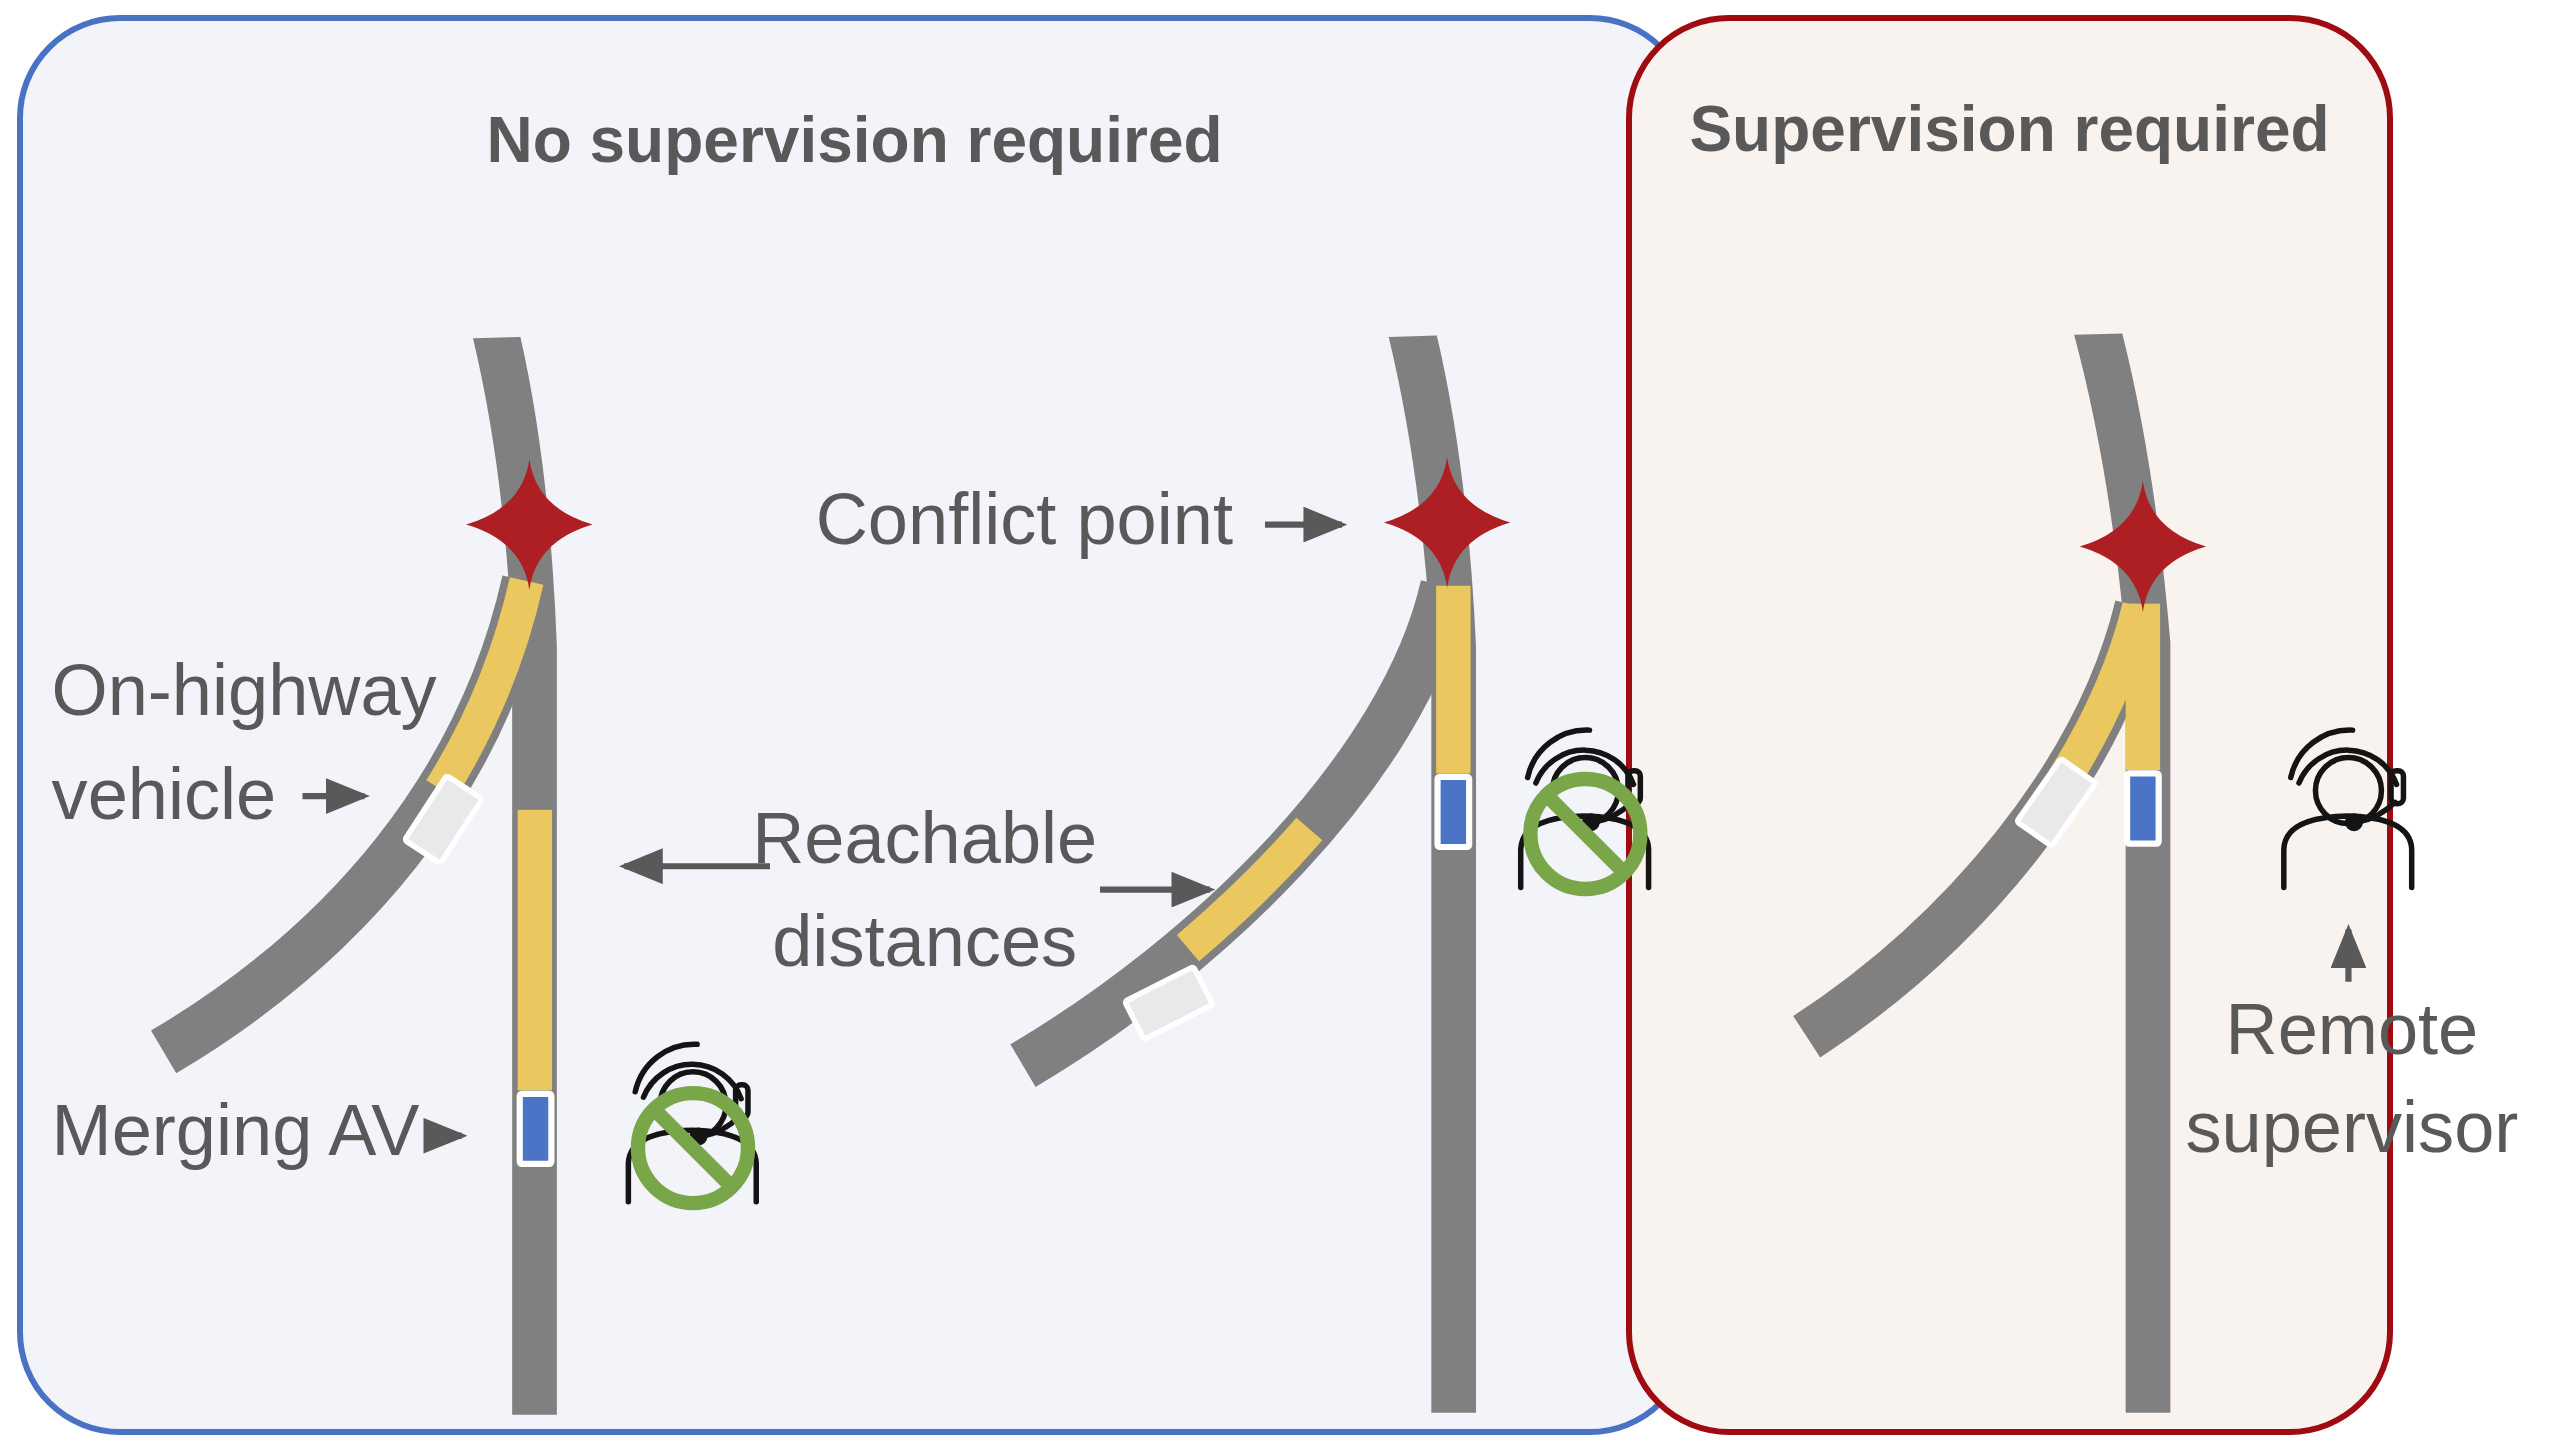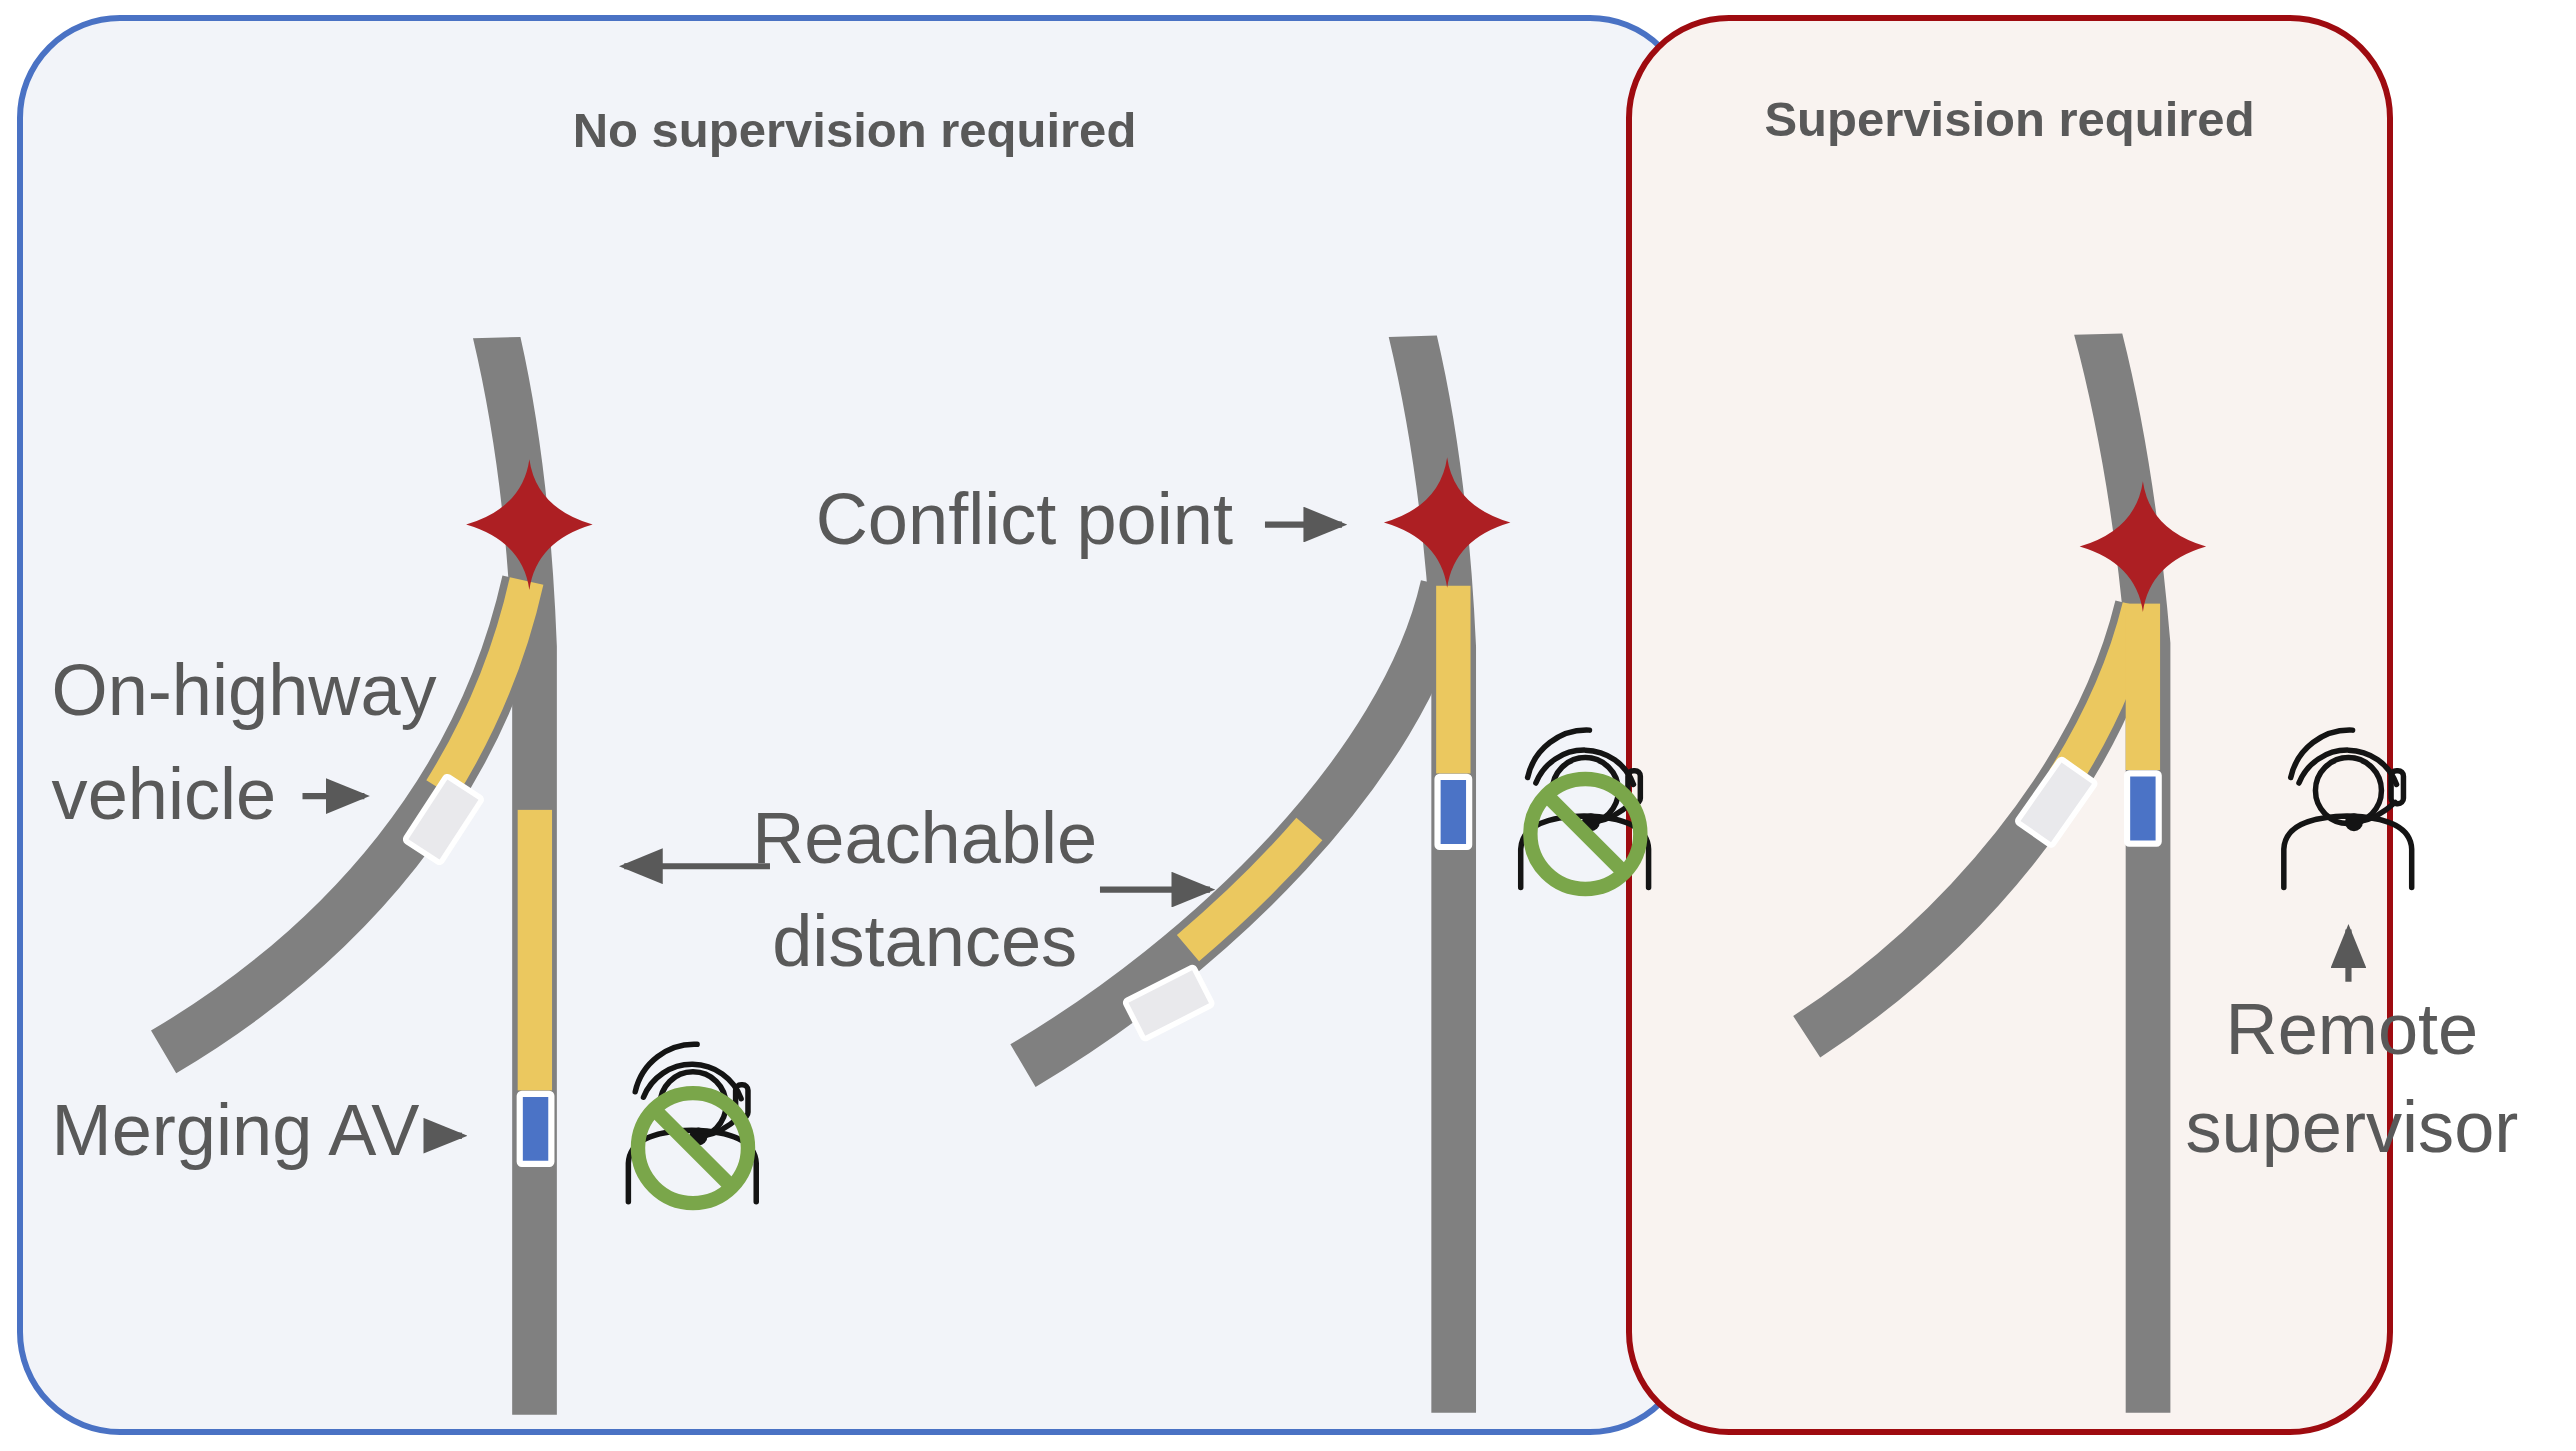--- a/index.html
+++ b/index.html
@@ -4,21 +4,21 @@
 <style>
   html,body{margin:0;padding:0;}
   body{
     width:2576px;height:1452px;position:relative;background:#ffffff;
     font-family:"Liberation Sans",sans-serif;overflow:hidden;
   }
   .panel{position:absolute;top:15px;height:1420px;border-radius:103px;box-sizing:border-box;}
   #panel-left{left:16.5px;width:1676px;background:var(--panel_left_bg);border:6.2px solid var(--panel_left_border);}
   #panel-right{left:1626px;width:767px;background:var(--panel_right_bg);border:6.2px solid var(--panel_right_border);}
   .panel-title{
-    text-align:center;font-weight:bold;font-size:49px;line-height:1.32;
+    text-align:center;font-weight:bold;font-size:64px;line-height:1.32;
     color:var(--text);white-space:nowrap;
   }
   #panel-left .panel-title{margin-top:77px;}
   #panel-right .panel-title{margin-top:66px;}
   #diagram-layer{position:absolute;left:0;top:0;}
 
   .road{fill:var(--road);}
   .ramp{stroke:var(--road);stroke-width:72;fill:none;}
   .ramp-lane{stroke:var(--lane);stroke-width:50;fill:none;}
   .lane-y{fill:var(--lane);}

